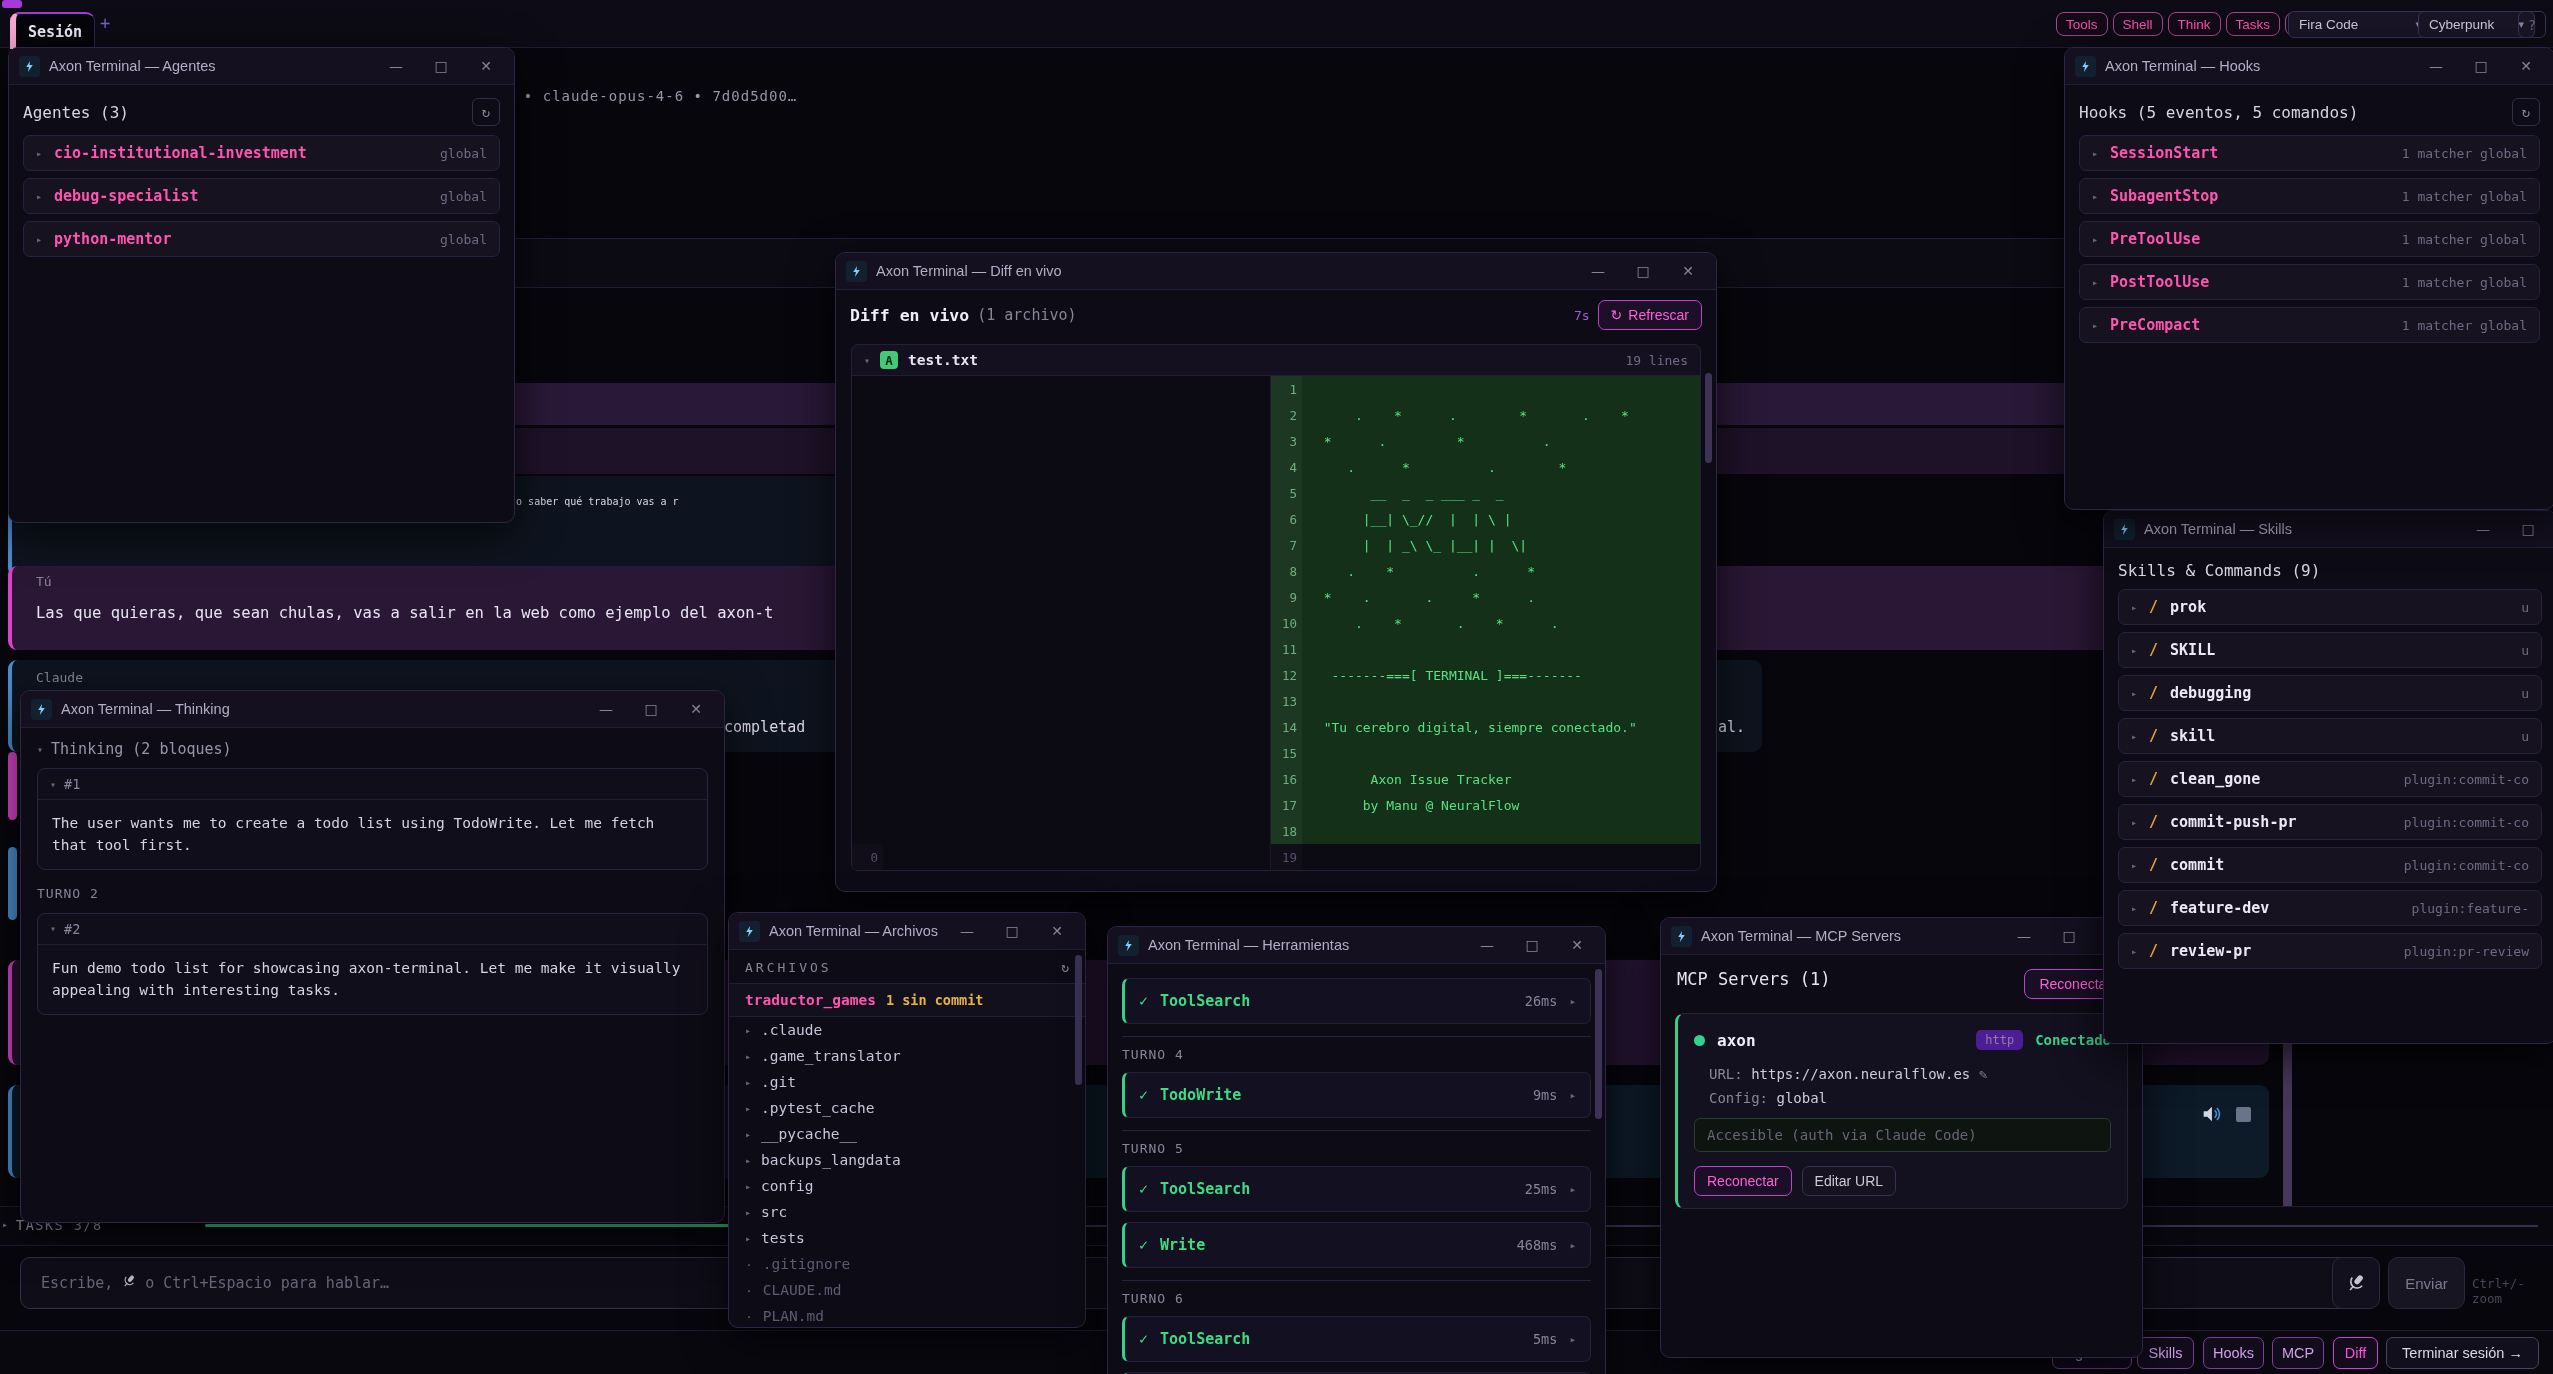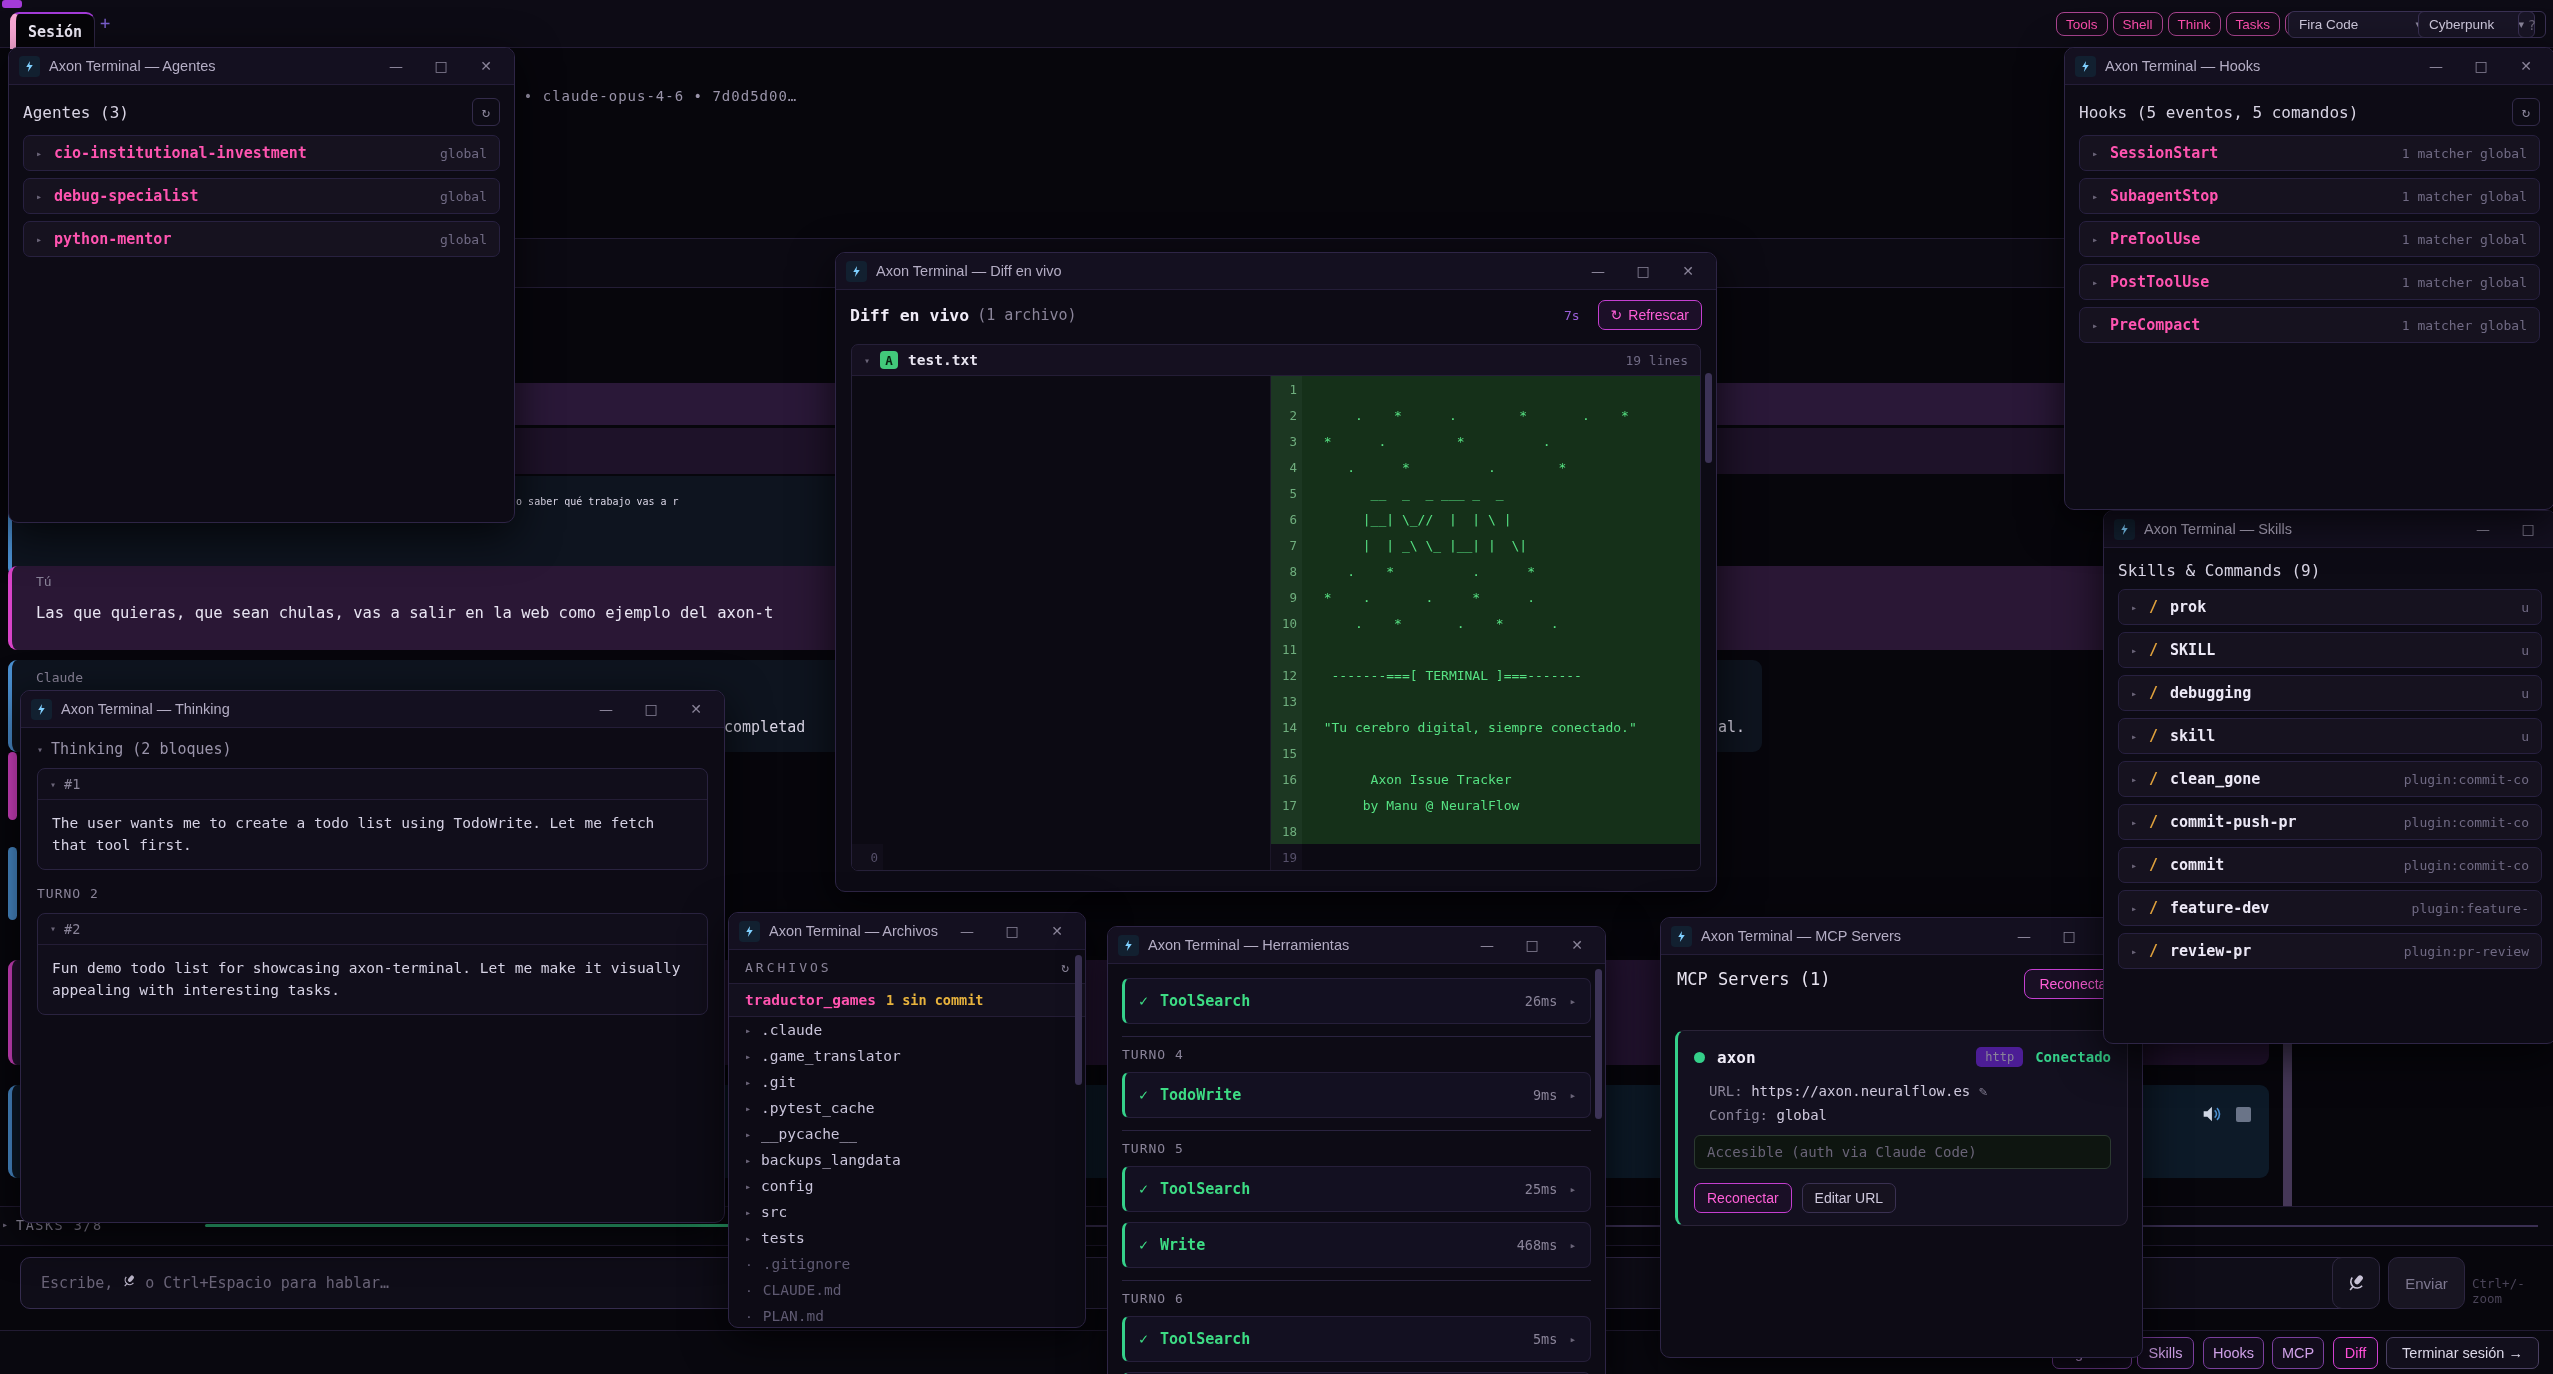--- a/index.html
+++ b/index.html
@@ -101,21 +101,21 @@
   #win-mcp{left:1660px;top:917px;width:481px;height:439px;z-index:25}
 
   
   .slash{color:#e0a23d;font-weight:bold;font-size:15px}
   .skillname{color:#ece8f6;font-weight:bold;font-size:15px}
 
   
   #diff-header{display:flex;align-items:center;padding:10px 14px;gap:8px}
   #diff-title{color:#f0ecf8;font-weight:bold;font-size:16.5px}
   #diff-sub{color:#8a8499;font-size:15px}
-  #diff-timer{color:#9a5fd8;font-size:13px;margin-right:10px}
+  #diff-timer{color:#9a5fd8;font-size:13px;}
   #refresh-btn{height:28px;padding:0 12px;border:1px solid #c43fd0;border-radius:7px;background:#1c0f28;color:#ff5fd8;
     display:flex;align-items:center;gap:6px;font-size:14px;font-family:"Liberation Sans",sans-serif}
   #file-card{margin:4px 15px;border:1px solid #262039;border-radius:7px;overflow:hidden;background:#151020}
   #file-head{height:30px;display:flex;align-items:center;gap:10px;padding:0 12px;border-bottom:1px solid #241d36}
   #file-badge{width:18px;height:18px;background:#42c97a;color:#06220f;border-radius:4px;font-size:12.5px;font-weight:bold;
     display:flex;align-items:center;justify-content:center}
   #file-name{color:#e8e4f0;font-weight:bold;font-size:14.5px;flex:1}
   #diff-body{display:flex}
   .lpane{width:418px;background:#0c0a13;display:flex;flex-direction:column;justify-content:flex-end;border-right:1px solid #1c1729}
   .lzero{height:26px;width:26px;background:#110e1a;color:#56506a;font-size:12.5px;display:flex;align-items:center;
@@ -155,21 +155,21 @@
   .toolname{color:#3ddc84;font-weight:bold;font-size:15px;flex:1}
   .dur{color:#8a8499;font-size:13.5px}
   .chevr{color:#6a6478;font-size:11px}
   .turn-div{margin:12px 14px 10px;border-top:1px solid #2a2340;padding-top:10px;color:#8a8499;font-size:13px;letter-spacing:1px}
 
   
   #mcp-head{display:flex;align-items:flex-start;padding:14px 16px 10px}
   #mcp-title{color:#e8e4f0;font-size:17px}
   #mcp-reconnect-top{height:28px;padding:0 14px;border:1px solid #c43fd0;border-radius:8px;background:#190f24;color:#ff5fd8;
     display:flex;align-items:center;font-size:14px;font-family:"Liberation Sans",sans-serif}
-  #mcp-card{margin:21px 14px;border:1px solid #2a2338;border-left:3px solid #35d08a;border-radius:9px;background:#13101f;padding:12px 0}
+  #mcp-card{margin:4px 14px;border:1px solid #2a2338;border-left:3px solid #35d08a;border-radius:9px;background:#13101f;padding:12px 0}
   #mcp-row1{display:flex;align-items:center;gap:12px;padding:4px 16px 12px}
   #mcp-dot{width:11px;height:11px;border-radius:50%;background:#35d08a}
   #mcp-name{color:#f0ecf8;font-weight:bold;font-size:16px;flex:1}
   #mcp-http{background:#4c1d95;color:#8a8499;font-size:12px;padding:3px 9px;border-radius:5px}
   #mcp-status{color:#35d08a;font-weight:bold;font-size:14px;white-space:nowrap}
   .mcp-line{padding:4px 31px;font-size:14px;color:#8a8499}
   .mcp-line .val{color:#cfc9dd}
   #mcp-note{margin:8px 16px;height:32px;border:1px solid #2c3a31;background:#0e1510;border-radius:6px;
     display:flex;align-items:center;padding:0 12px;color:#6a6478;font-size:14px}
   #mcp-btnrow{display:flex;gap:10px;padding:6px 16px 0}

